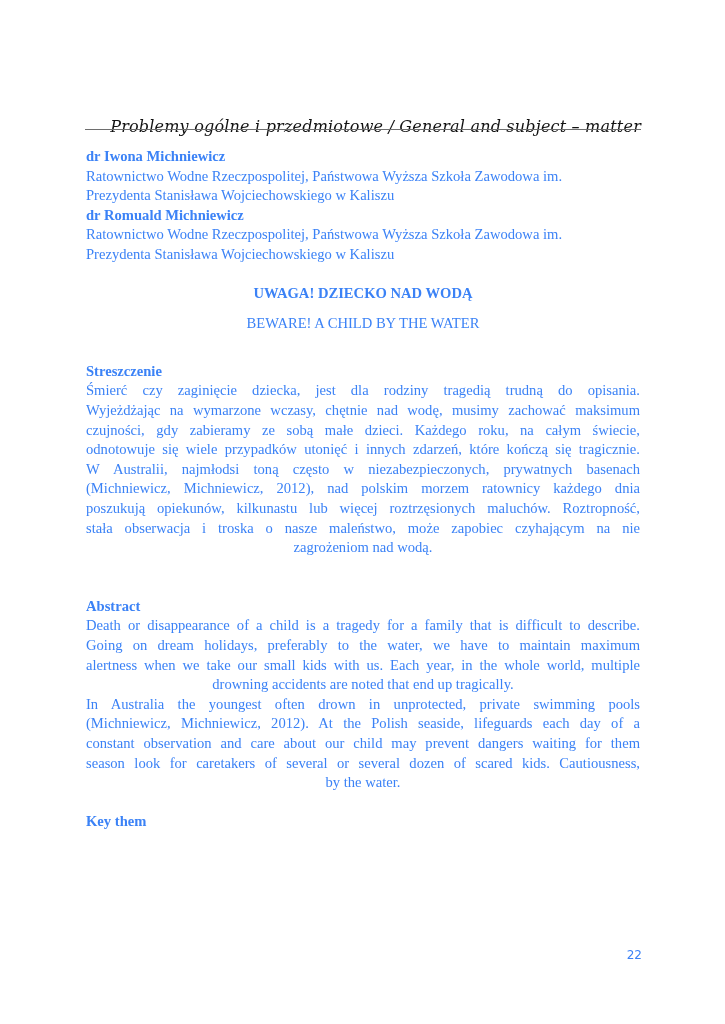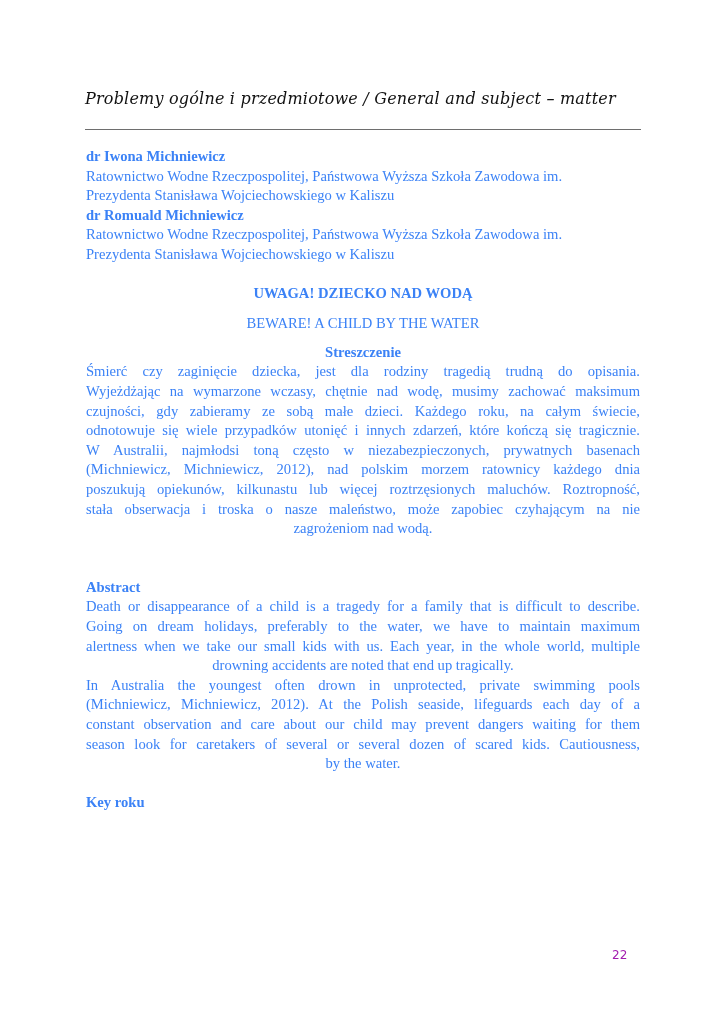--- a/index.html
+++ b/index.html
@@ -1,44 +1,44 @@
 <!DOCTYPE html>
 <html><head>
 <meta charset="utf-8">
 <style>
   html, body { margin: 0; padding: 0; background: #ffffff; }
   body { width: 725px; height: 1024px; position: relative; overflow: hidden; color: #111111; }
   .header {
-    position: absolute; left: 85px; top: 88px; width: 556px;
-    text-align: left;
+    position: absolute; left: 85px; top: 116px; width: 556px;
+    text-align: right;
     font-family: "DejaVu Serif", serif; font-style: italic;
     font-size: 16px; line-height: 22px; color: #111;
     letter-spacing: 0.2px;
   }
   .header-rule {
     position: absolute; left: 85px; top: 129px; width: 556px; height: 0;
     border-top: 1px solid #6e6e6e;
   }
   .content {
     position: absolute; left: 86px; top: 147px; width: 554px;
     font-family: Liberation Serif, serif; font-size: 14.6px; line-height: 19.6px;
     color: #3b82f6;
   }
   .bold { font-weight: bold; }
   .line { display: block; white-space: nowrap; }
   .just { text-align: justify; text-align-last: justify; display: block; }
   .last { text-align: center; display: block; }
   .center { text-align: center; display: block; }
   .title-pl { margin-top: 19px; font-weight: bold; }
   .title-en { margin-top: 11px; }
-  .section-head { margin-top: 9px; font-weight: bold; text-align: center; }
+  .section-head { margin-top: 28px; font-weight: bold; }
   .gap { height: 19.6px; }
   .page-number {
-    position: absolute; left: 612px; top: 948px; width: 30px; 
-    font-family: "DejaVu Sans", sans-serif; font-size: 12px; color: #a21caf;
+    position: absolute; left: 612px; top: 948px; width: 30px; text-align: right;
+    font-family: "DejaVu Sans", sans-serif; font-size: 12px; color: #3b82f6;
   }
 </style>
 </head>
 <body>
 
 <div class="header">Problemy ogólne i przedmiotowe / General and subject – matter</div>
 <div class="header-rule"></div>
 
 <div class="content">
 
@@ -84,17 +84,17 @@
     <span class="just">In Australia the youngest often drown in unprotected, private swimming pools</span>
     <span class="just">(Michniewicz, Michniewicz, 2012). At the Polish seaside, lifeguards each day of a</span>
     <span class="just">constant observation and care about our child may prevent dangers waiting for  them</span>
     <span class="just">season look for caretakers  of several or several dozen of scared kids. Cautiousness,</span>
     <span class="last">by the water.</span>
   </div>
 
   <div class="gap"></div>
 
   <div>
-    <span class="line bold">Key roku</span>
+    <span class="line bold">Key them</span>
   </div>
 </div>
 
 <div class="page-number">22</div>
 
 </body></html>

